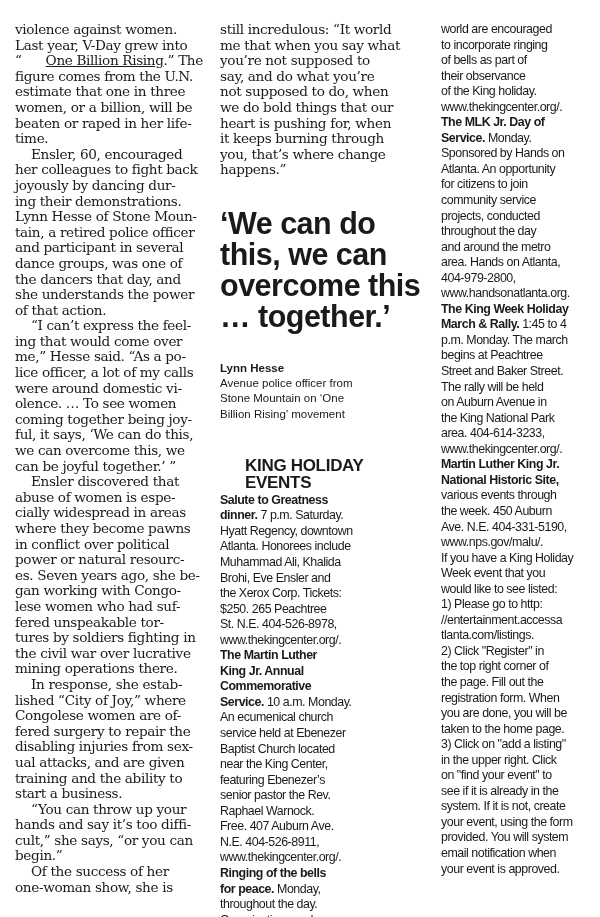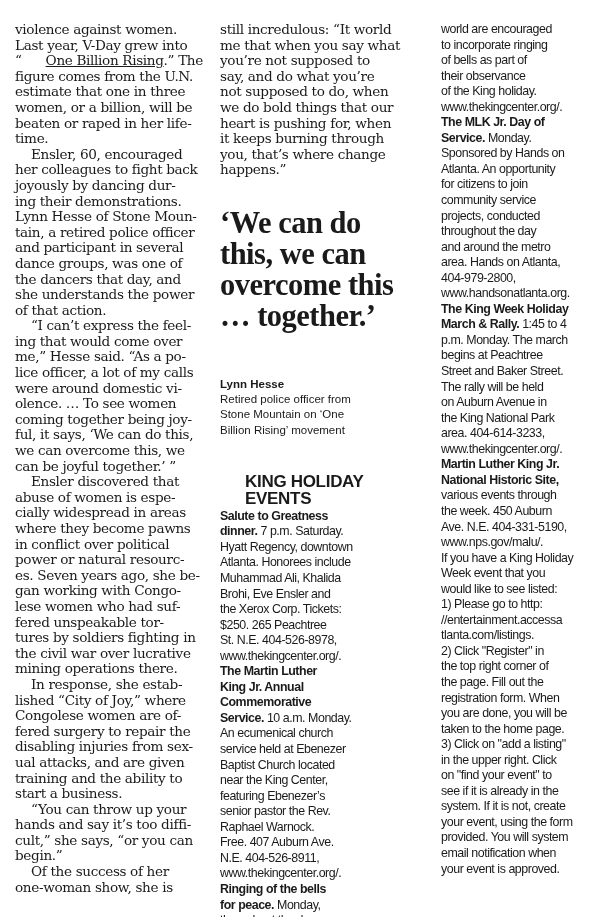--- a/index.html
+++ b/index.html
@@ -6,23 +6,23 @@
     body { width: 600px; height: 917px; position: relative; overflow: hidden; color: #1a1a1a; }
     .col { position: absolute; top: 0; }
     #col1 { left: 15px; width: 175px; top: 22px; }
     #col2 { left: 220px; width: 172px; top: 22px; }
     #col3 { left: 441px; width: 170px; top: 22px; }
 
     .serif-line { font-family: "DejaVu Serif", serif; font-size: 13.6px; line-height: 15.6px; white-space: nowrap; letter-spacing: -0.35px; margin: 0; }
     .serif-line.indent { padding-left: 16px; }
     .u { text-decoration: underline; padding-left: 24px; }
 
-    .pull-quote { font-family: Liberation Serif, serif; font-weight: bold; font-size: 30.5px; line-height: 31px; letter-spacing: -0.5px; margin: 30px 0 0 0; white-space: nowrap; }
+    .pull-quote { font-family: Liberation Sans, sans-serif; font-weight: bold; font-size: 30.5px; line-height: 31px; letter-spacing: -0.5px; margin: 30px 0 0 0; white-space: nowrap; }
     .pq-line { display: block; }
-    .attrib-name { font-family: "Liberation Sans", sans-serif; font-weight: bold; font-size: 11.5px; line-height: 16px; margin-top: 44px; }
+    .attrib-name { font-family: "Liberation Sans", sans-serif; font-weight: bold; font-size: 11.5px; line-height: 16px; margin-top: 28px; }
     .attrib-desc { font-family: "Liberation Sans", sans-serif; font-size: 11.5px; line-height: 15.3px; white-space: nowrap; }
     .events-head { font-family: "Liberation Sans", sans-serif; font-weight: bold; font-size: 17px; line-height: 17px; margin-top: 35px; letter-spacing: -0.3px; margin-left: 25px; }
 
     .sans-line { font-family: "Liberation Sans", sans-serif; font-size: 12.4px; line-height: 15.55px; white-space: nowrap; letter-spacing: -0.45px; margin: 0; }
     .b { font-weight: bold; text-align: right; }
   </style>
 </head>
 <body>
 
 <div class="col" id="col1">
@@ -97,21 +97,21 @@
       <p class="serif-line">you, that’s where change</p>
       <p class="serif-line">happens.”</p>
     </div>
   <div class="pull-quote">
     <span class="pq-line">‘We can do</span>
     <span class="pq-line">this, we can</span>
     <span class="pq-line">overcome this</span>
     <span class="pq-line">… together.’</span>
   </div>
   <div class="attrib-name">Lynn Hesse</div>
-  <div class="attrib-desc">Retired police officer from</div>
+  <div class="attrib-desc">Avenue police officer from</div>
   <div class="attrib-desc">Stone Mountain on ‘One</div>
   <div class="attrib-desc">Billion Rising’ movement</div>
   <div class="events-head">
     <div>KING HOLIDAY</div>
     <div>EVENTS</div>
   </div>
   <div id="col2-events" style="margin-top: 2px;">
       <p class="sans-line"><span class="b">Salute to Greatness</span></p>
       <p class="sans-line"><span class="b">dinner.</span> 7 p.m. Saturday.</p>
       <p class="sans-line">Hyatt Regency, downtown</p>

